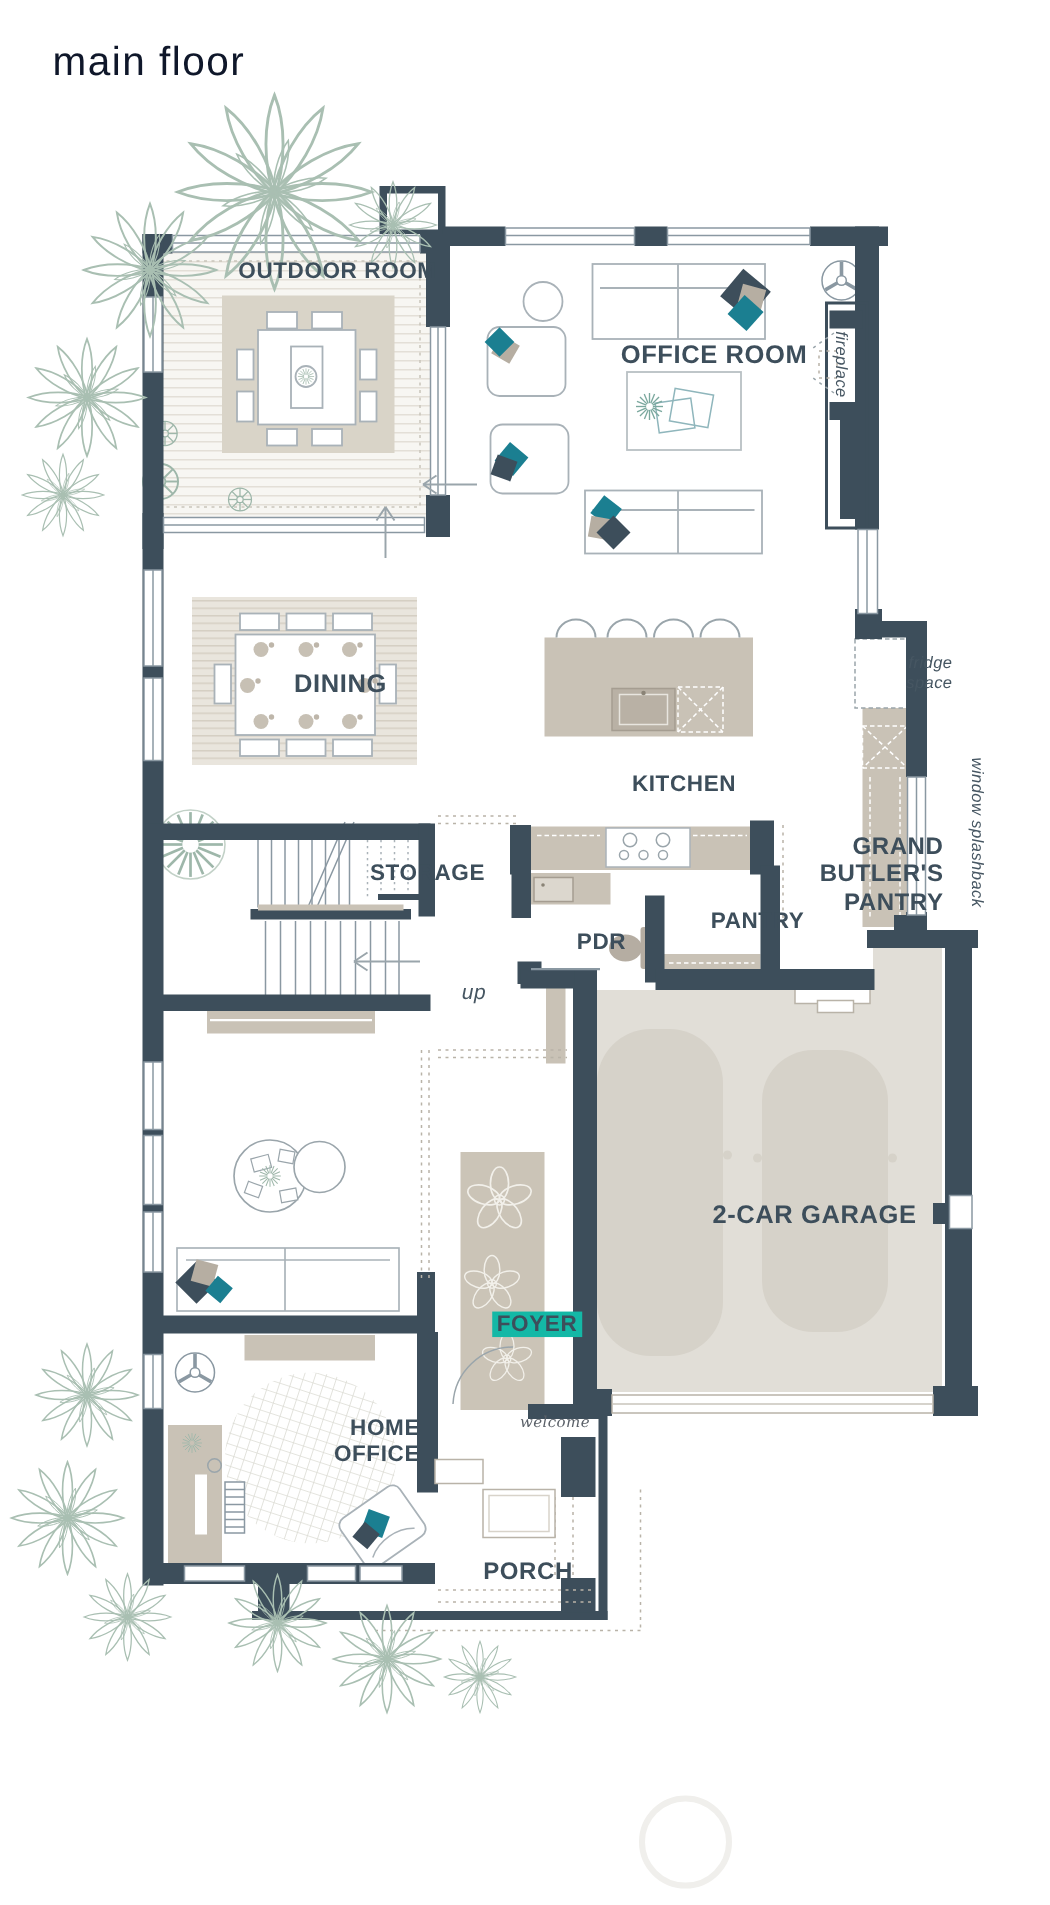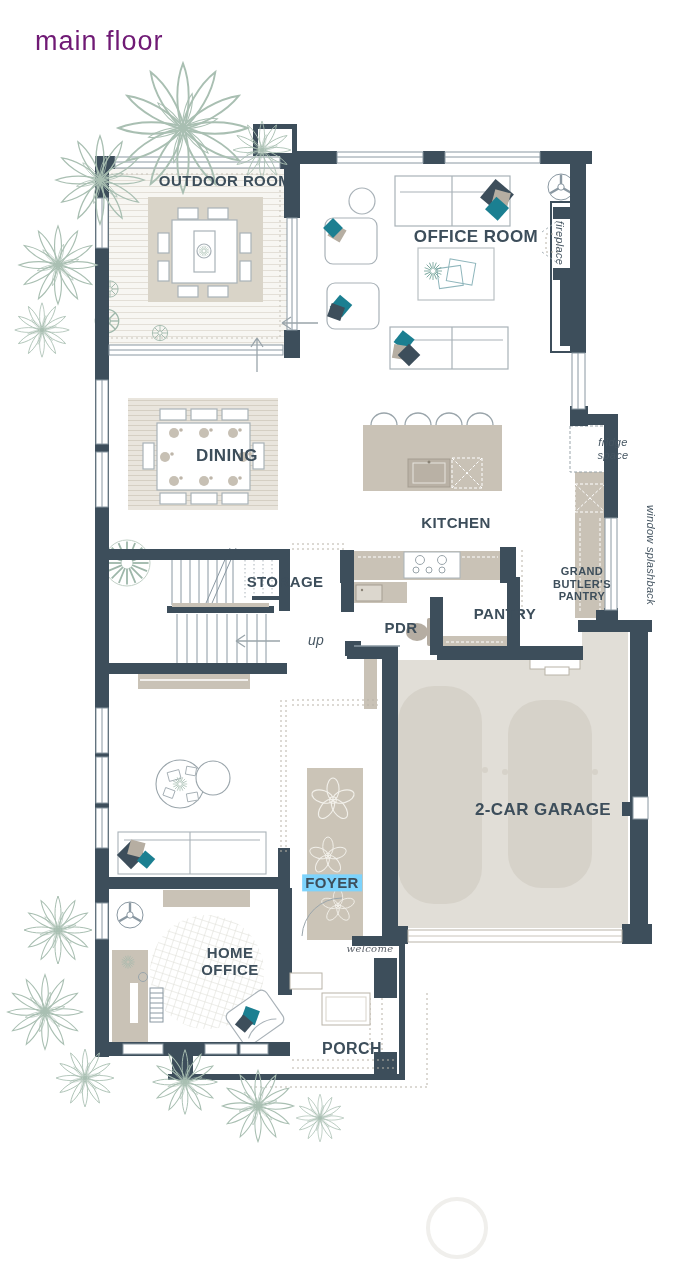--- a/index.html
+++ b/index.html
@@ -1,27 +1,27 @@
 <!DOCTYPE html>
 <html><head>
 <meta charset="utf-8">
 <style>
   html,body{margin:0;padding:0;background:#fff;}
   .canvas{position:relative;width:700px;height:1270px;background:#ffffff;overflow:hidden;
           font-family:"Liberation Sans", sans-serif;}
   .title{position:absolute;left:35px;top:26px;font-size:27px;font-weight:400;
-         color:#701a75;letter-spacing:1px;}
+         color:#0f172a;letter-spacing:1px;}
   svg.plan{position:absolute;left:0;top:0;}
   .lbl{position:absolute;transform:translate(-50%,-50%);font-weight:700;color:#3d4e5b;
        text-align:center;letter-spacing:.4px;white-space:nowrap;line-height:1.15;z-index:5;padding-left:48px;}
-  .s13{font-size:11px}.s15{font-size:15px}.s16{font-size:16px}.s17{font-size:17px}
-  .wrap{white-space:normal;}
+  .s13{font-size:16px}.s15{font-size:15px}.s16{font-size:16px}.s17{font-size:17px}
+  .wrap{white-space:normal;text-align:right;}
   .ital{font-weight:400;font-style:italic;letter-spacing:.3px;color:#465662;}
   .vert{writing-mode:vertical-rl;white-space:nowrap;}
-  .bgwhite{background:#7dd3fc;padding:0 3px;}
+  .bgwhite{background:#14b8a6;padding:0 3px;margin-left:26px;}
   .welcome{font-size:10px;color:#5a6068;font-family:"DejaVu Serif", serif;}
 </style>
 </head>
 <body>
 
 <div class="canvas">
   <div class="title">main floor</div>
 
   <svg class="plan" width="700" height="1270" viewBox="0 0 700 1270">
     <defs>
@@ -438,15 +438,15 @@
   <div class="lbl s15" style="left:481px;top:614px">PANTRY</div>
   <div class="lbl s13 wrap" style="left:558px;top:584px;width:94px">GRAND BUTLER'S PANTRY</div>
   <div class="lbl s17" style="left:519px;top:810px">2-CAR GARAGE</div>
   <div class="lbl s15 bgwhite" style="left:332px;top:883px">FOYER</div>
   <div class="lbl s15 wrap" style="left:206px;top:961px;width:100px">HOME OFFICE</div>
   <div class="lbl s16" style="left:328px;top:1049px">PORCH</div>
 
   <div class="lbl ital vert" style="left:536px;top:243px;font-size:11px">fireplace</div>
   <div class="lbl ital wrap" style="left:589px;top:449px;width:44px;font-size:11px">fridge space</div>
   <div class="lbl ital vert" style="left:627px;top:555px;font-size:11px">window splashback</div>
-  <div class="lbl ital" style="left:292px;top:640px;font-size:14px">up</div>
+  <div class="lbl ital" style="left:292px;top:661px;font-size:14px">up</div>
   <div class="lbl ital welcome" style="left:346px;top:949px">welcome</div>
 </div>
 
 </body></html>

